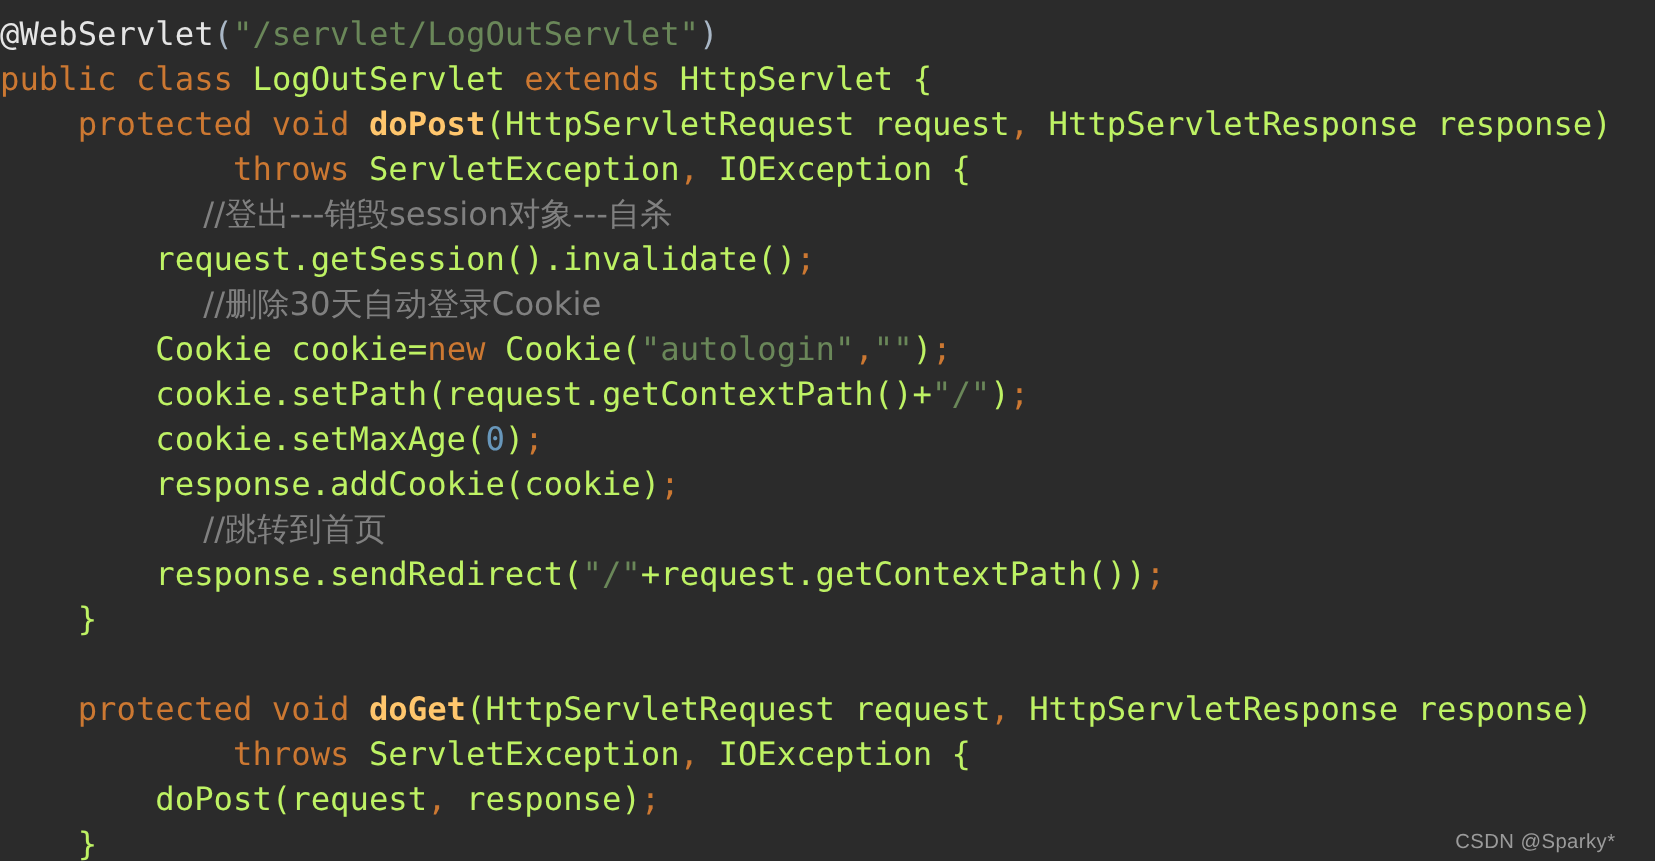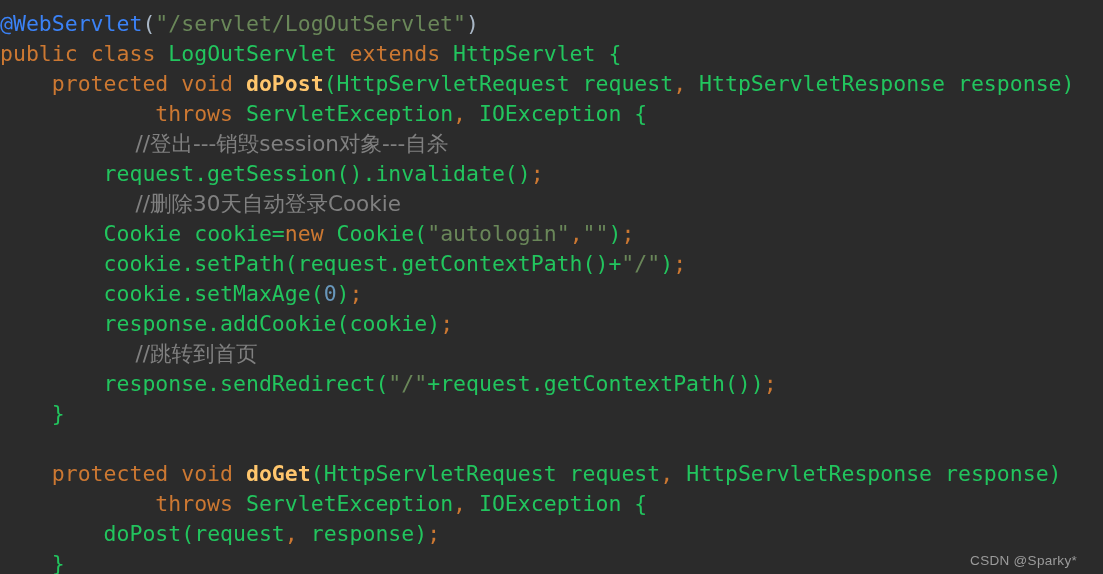--- a/index.html
+++ b/index.html
@@ -27,24 +27,24 @@
     height: 30px;
     line-height: 30px;
     font-size: 21.5px;
     white-space: pre;
     font-family: "DejaVu Sans Mono", monospace;
     letter-spacing: 0px;
     color: #a9b7c6;
   }
 
   
-  .tok-ann      { color: #3b82f6; }
+  .tok-ann      { color: #e5e5e5; }
   .tok-kw       { color: #cc7832; }
   .tok-method   { color: #ffc66d; font-weight: bold; }
-  .tok-plain    { color: #22c55e; }
+  .tok-plain    { color: #bef264; }
   .tok-str      { color: #6a8759; }
   .tok-num      { color: #6897bb; }
   .tok-comment  { color: #808080; }
   .tok-punc     { color: #cc7832; }
   .tok-paren    { color: #a9b7c6; }
 
   .cjk { font-family: "DejaVu Sans", sans-serif; margin-left: 32px; }
 
   #watermark {
     position: absolute;

